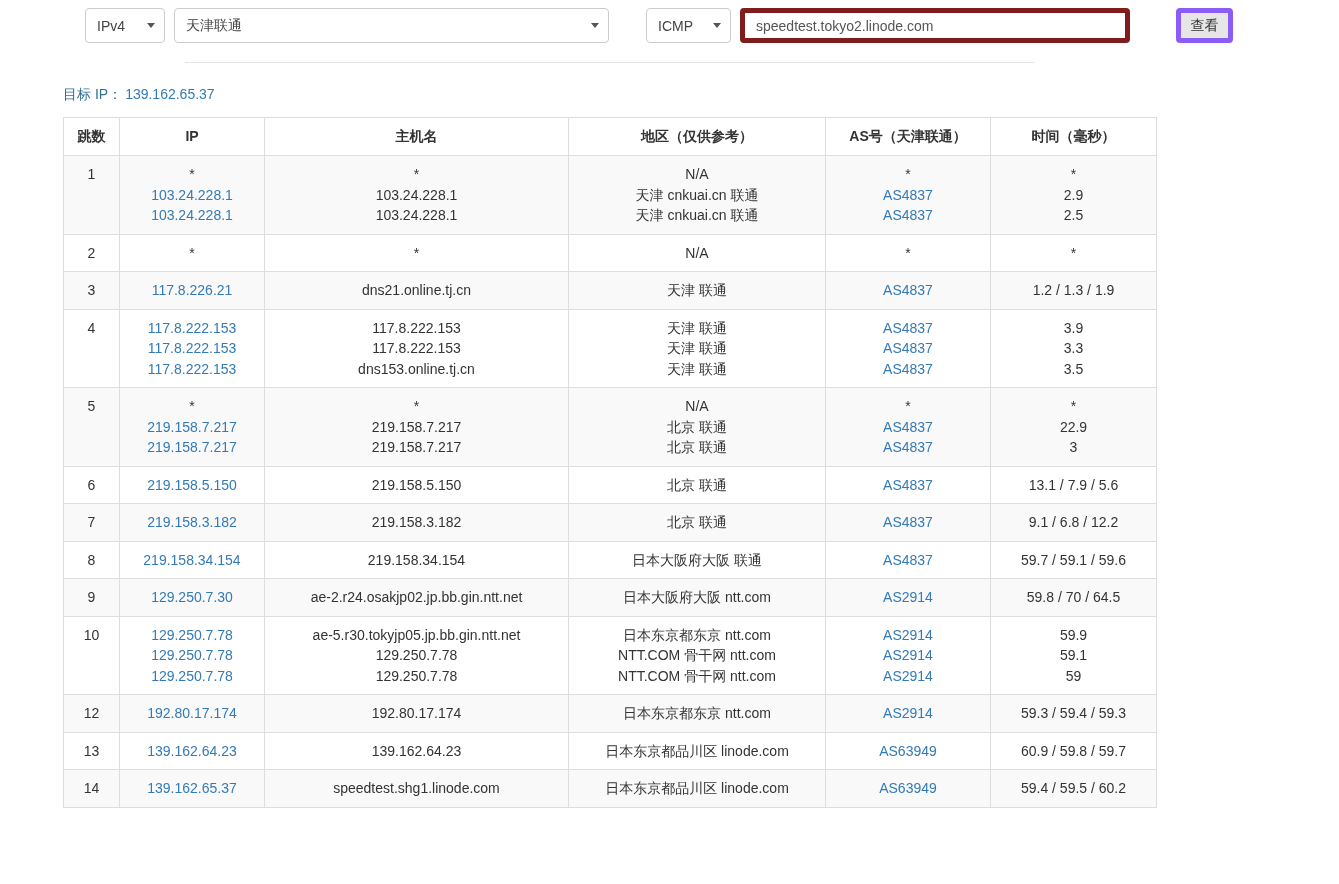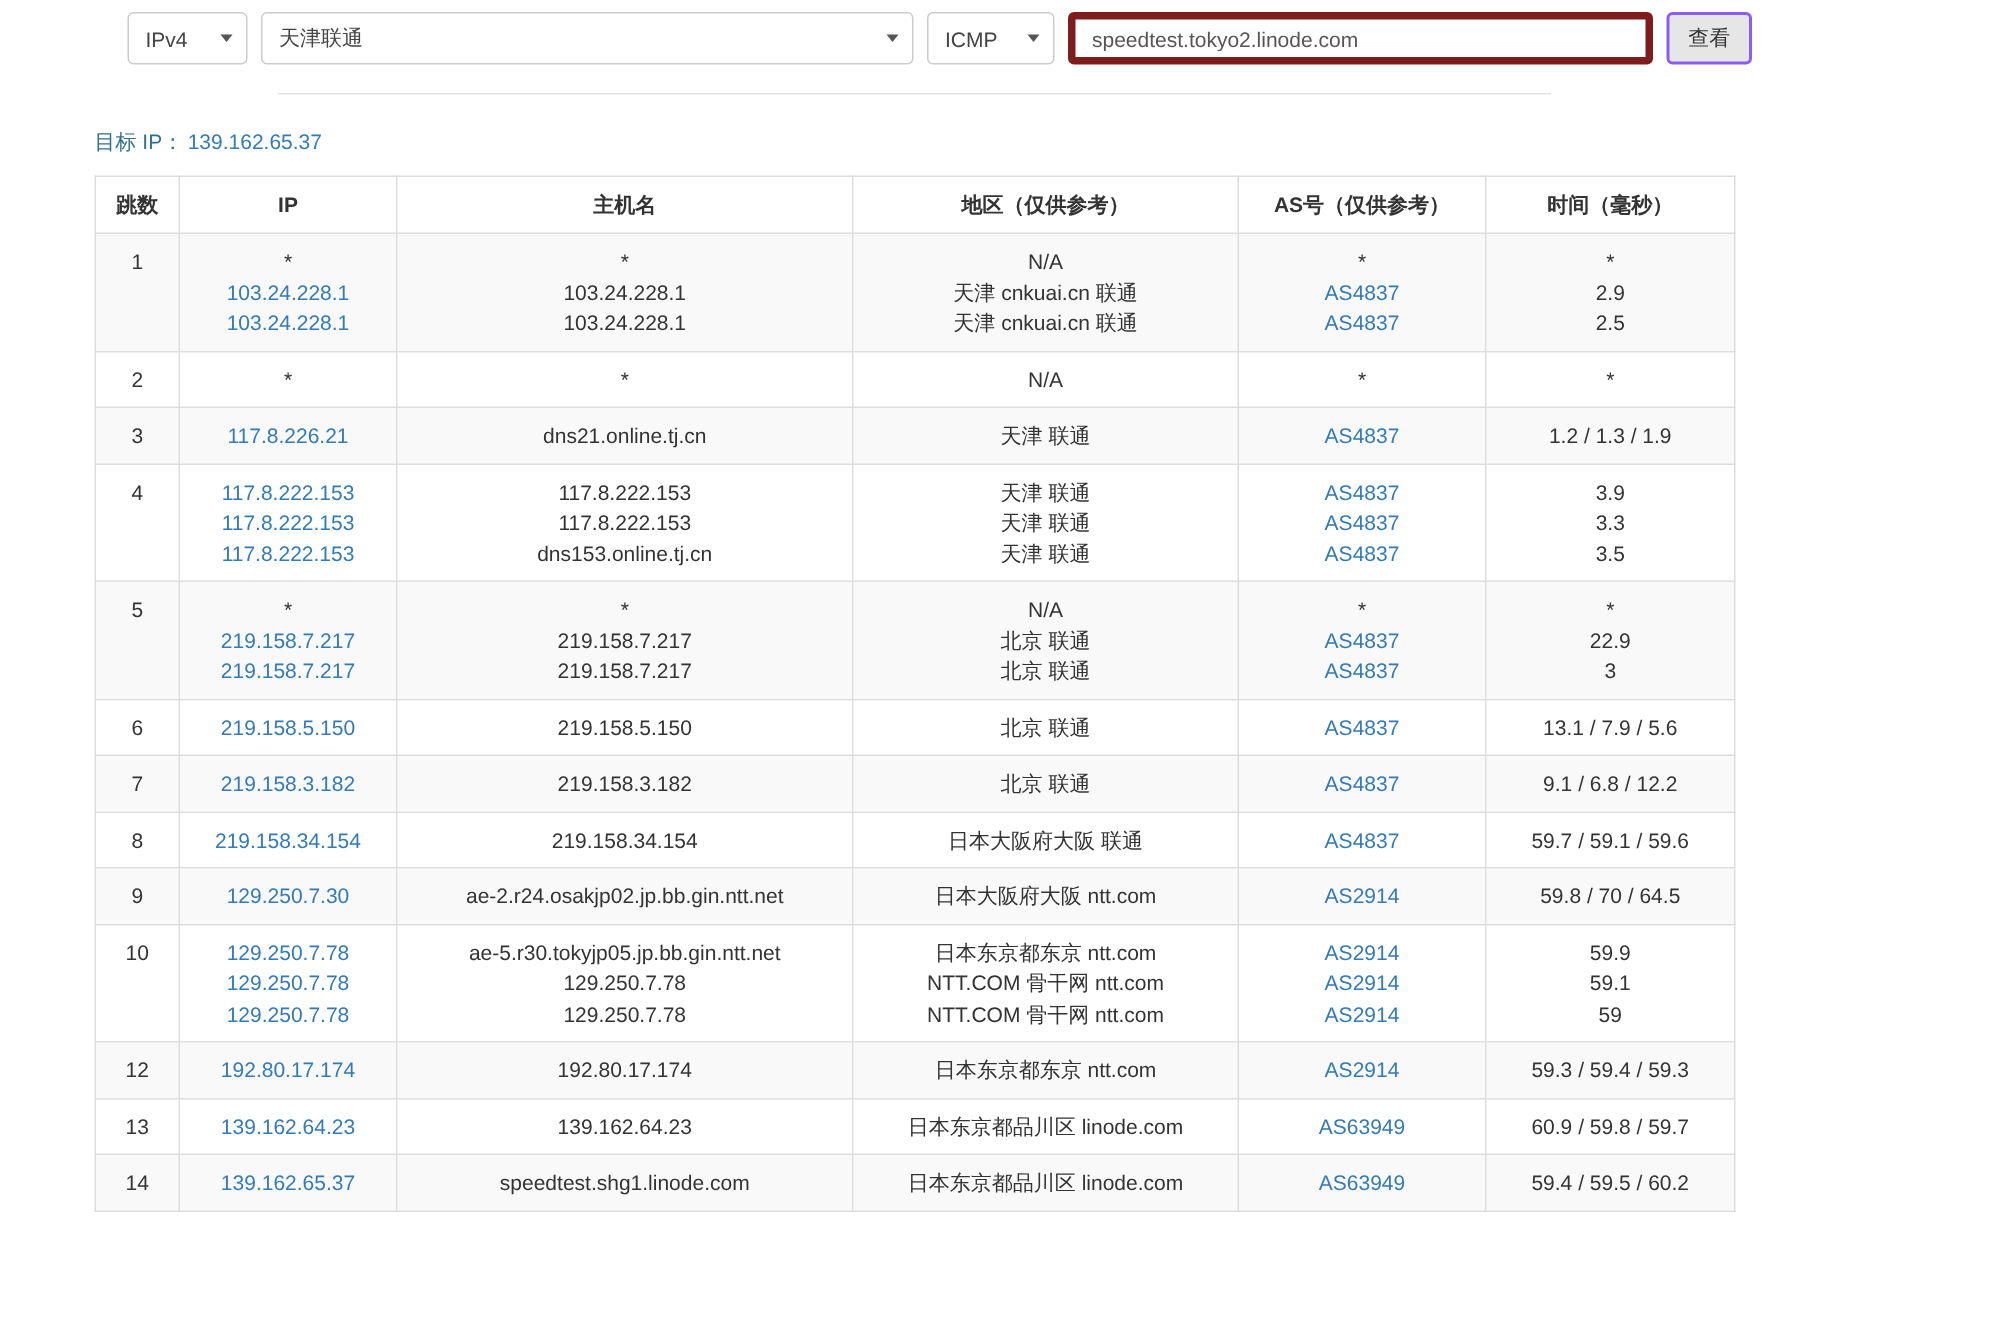--- a/index.html
+++ b/index.html
@@ -38,42 +38,43 @@
   .caret {
     width: 0; height: 0;
     border-left: 4px solid transparent;
     border-right: 4px solid transparent;
     border-top: 5px solid #555;
     margin-left: 8px;
     flex: 0 0 auto;
   }
   .sel-ip    { width: 80px; }
   .sel-node  { width: 435px; }
-  .sel-proto { width: 85px; }
+  .sel-proto { width: 85px; margin-left: 28px; }
   .target-input {
     width: 390px;
     height: 35px;
     border: 5px solid #7f1d1d;
     border-radius: 4px;
     padding: 0 11px;
     font-size: 14px;
     color: #555;
     font-family: inherit;
     outline: none;
   }
   .submit-btn {
     width: 57px;
     height: 35px;
     background: #e6e6e6;
-    border: 2px solid #8b5cf6;
+    border: 5px solid #8b5cf6;
     border-radius: 4px;
     font-size: 14px;
     color: #333;
     cursor: pointer;
     font-family: Liberation Mono, monospace;
+    margin-left: 37px;
   }
   .dropdown-divider {
     position: absolute;
     left: 185px;
     top: 62px;
     width: 849px;
     height: 1px;
     background: #e4e4e4;
   }
 
@@ -148,21 +149,21 @@
     <col style="width:257px">
     <col style="width:165px">
     <col style="width:166px">
   </colgroup>
   <thead>
     <tr>
       <th>跳数</th>
       <th>IP</th>
       <th>主机名</th>
       <th>地区（仅供参考）</th>
-      <th>AS号（仅供参考）</th>
+      <th>AS号（天津联通）</th>
       <th>时间（毫秒）</th>
     </tr>
   </thead>
   <tbody>
       <tr>
         <td>
           <div class="cell-line">1</div>
         </td>
         <td>
           <div class="cell-line">*</div>

